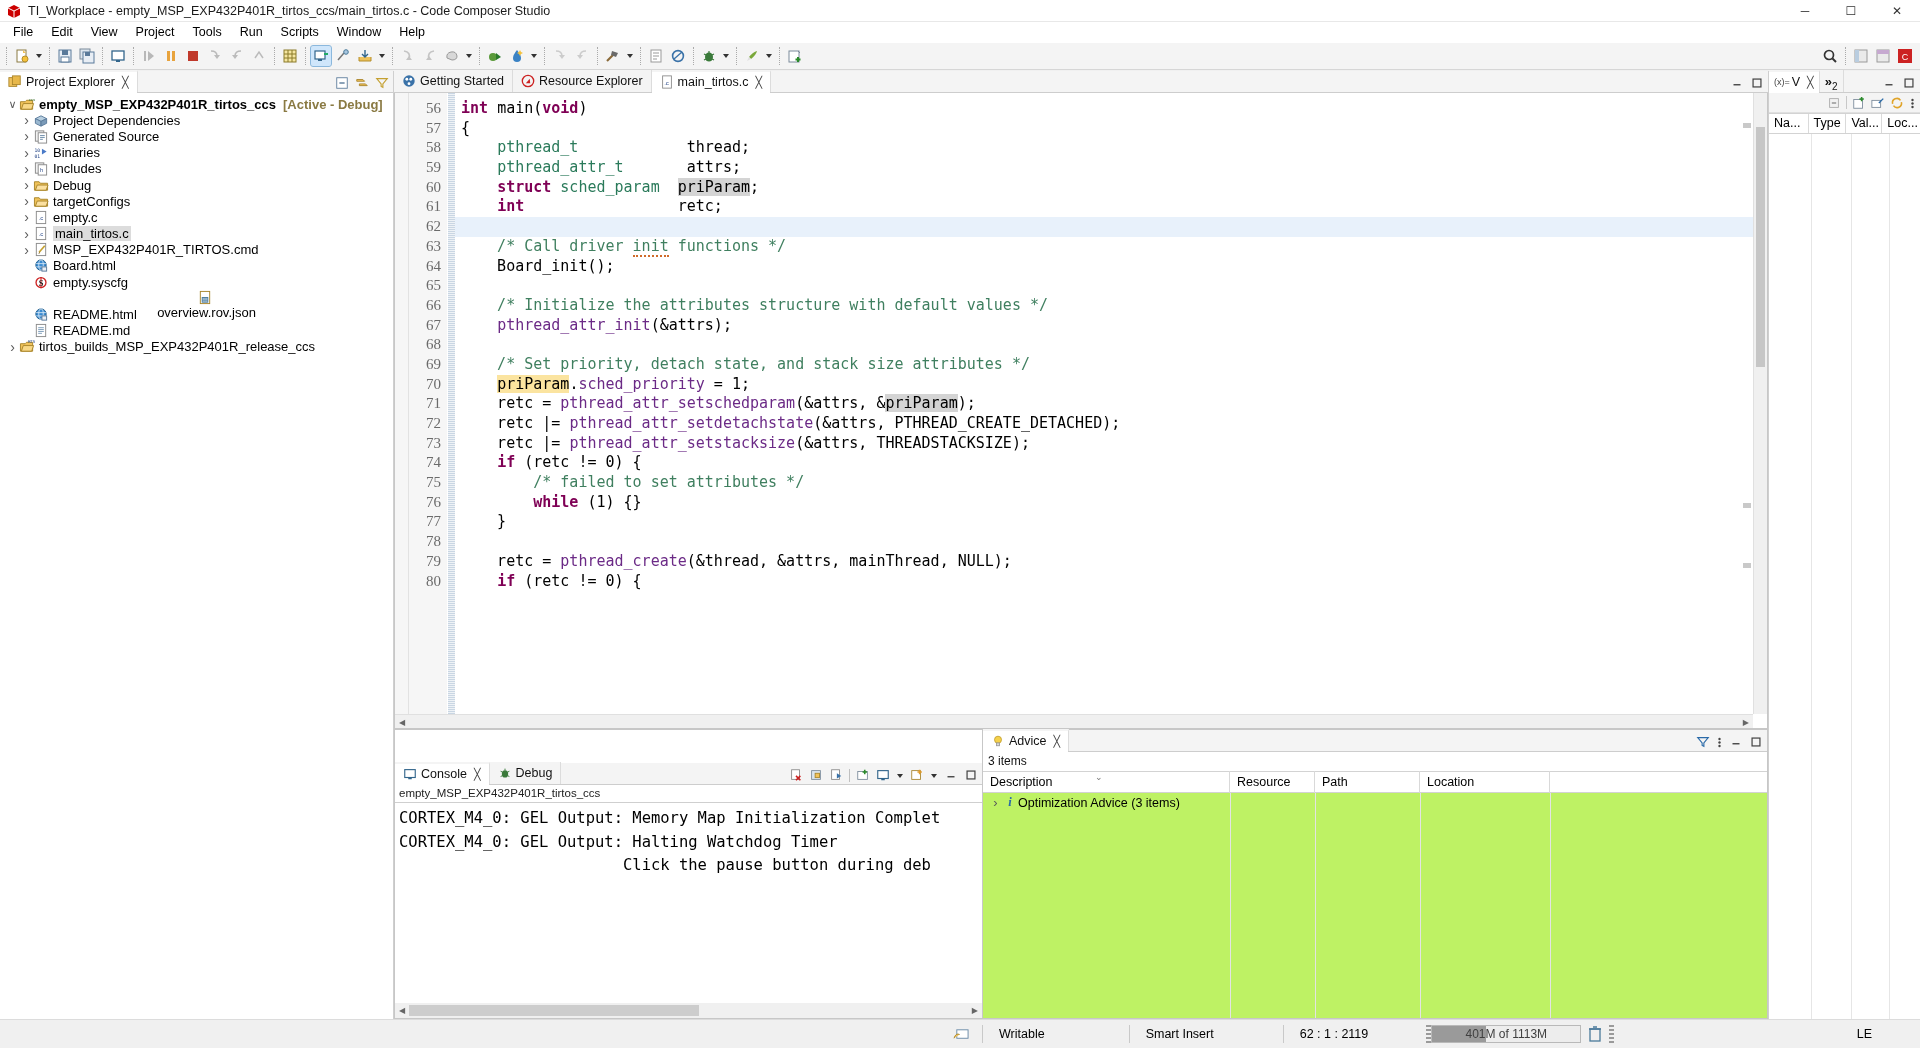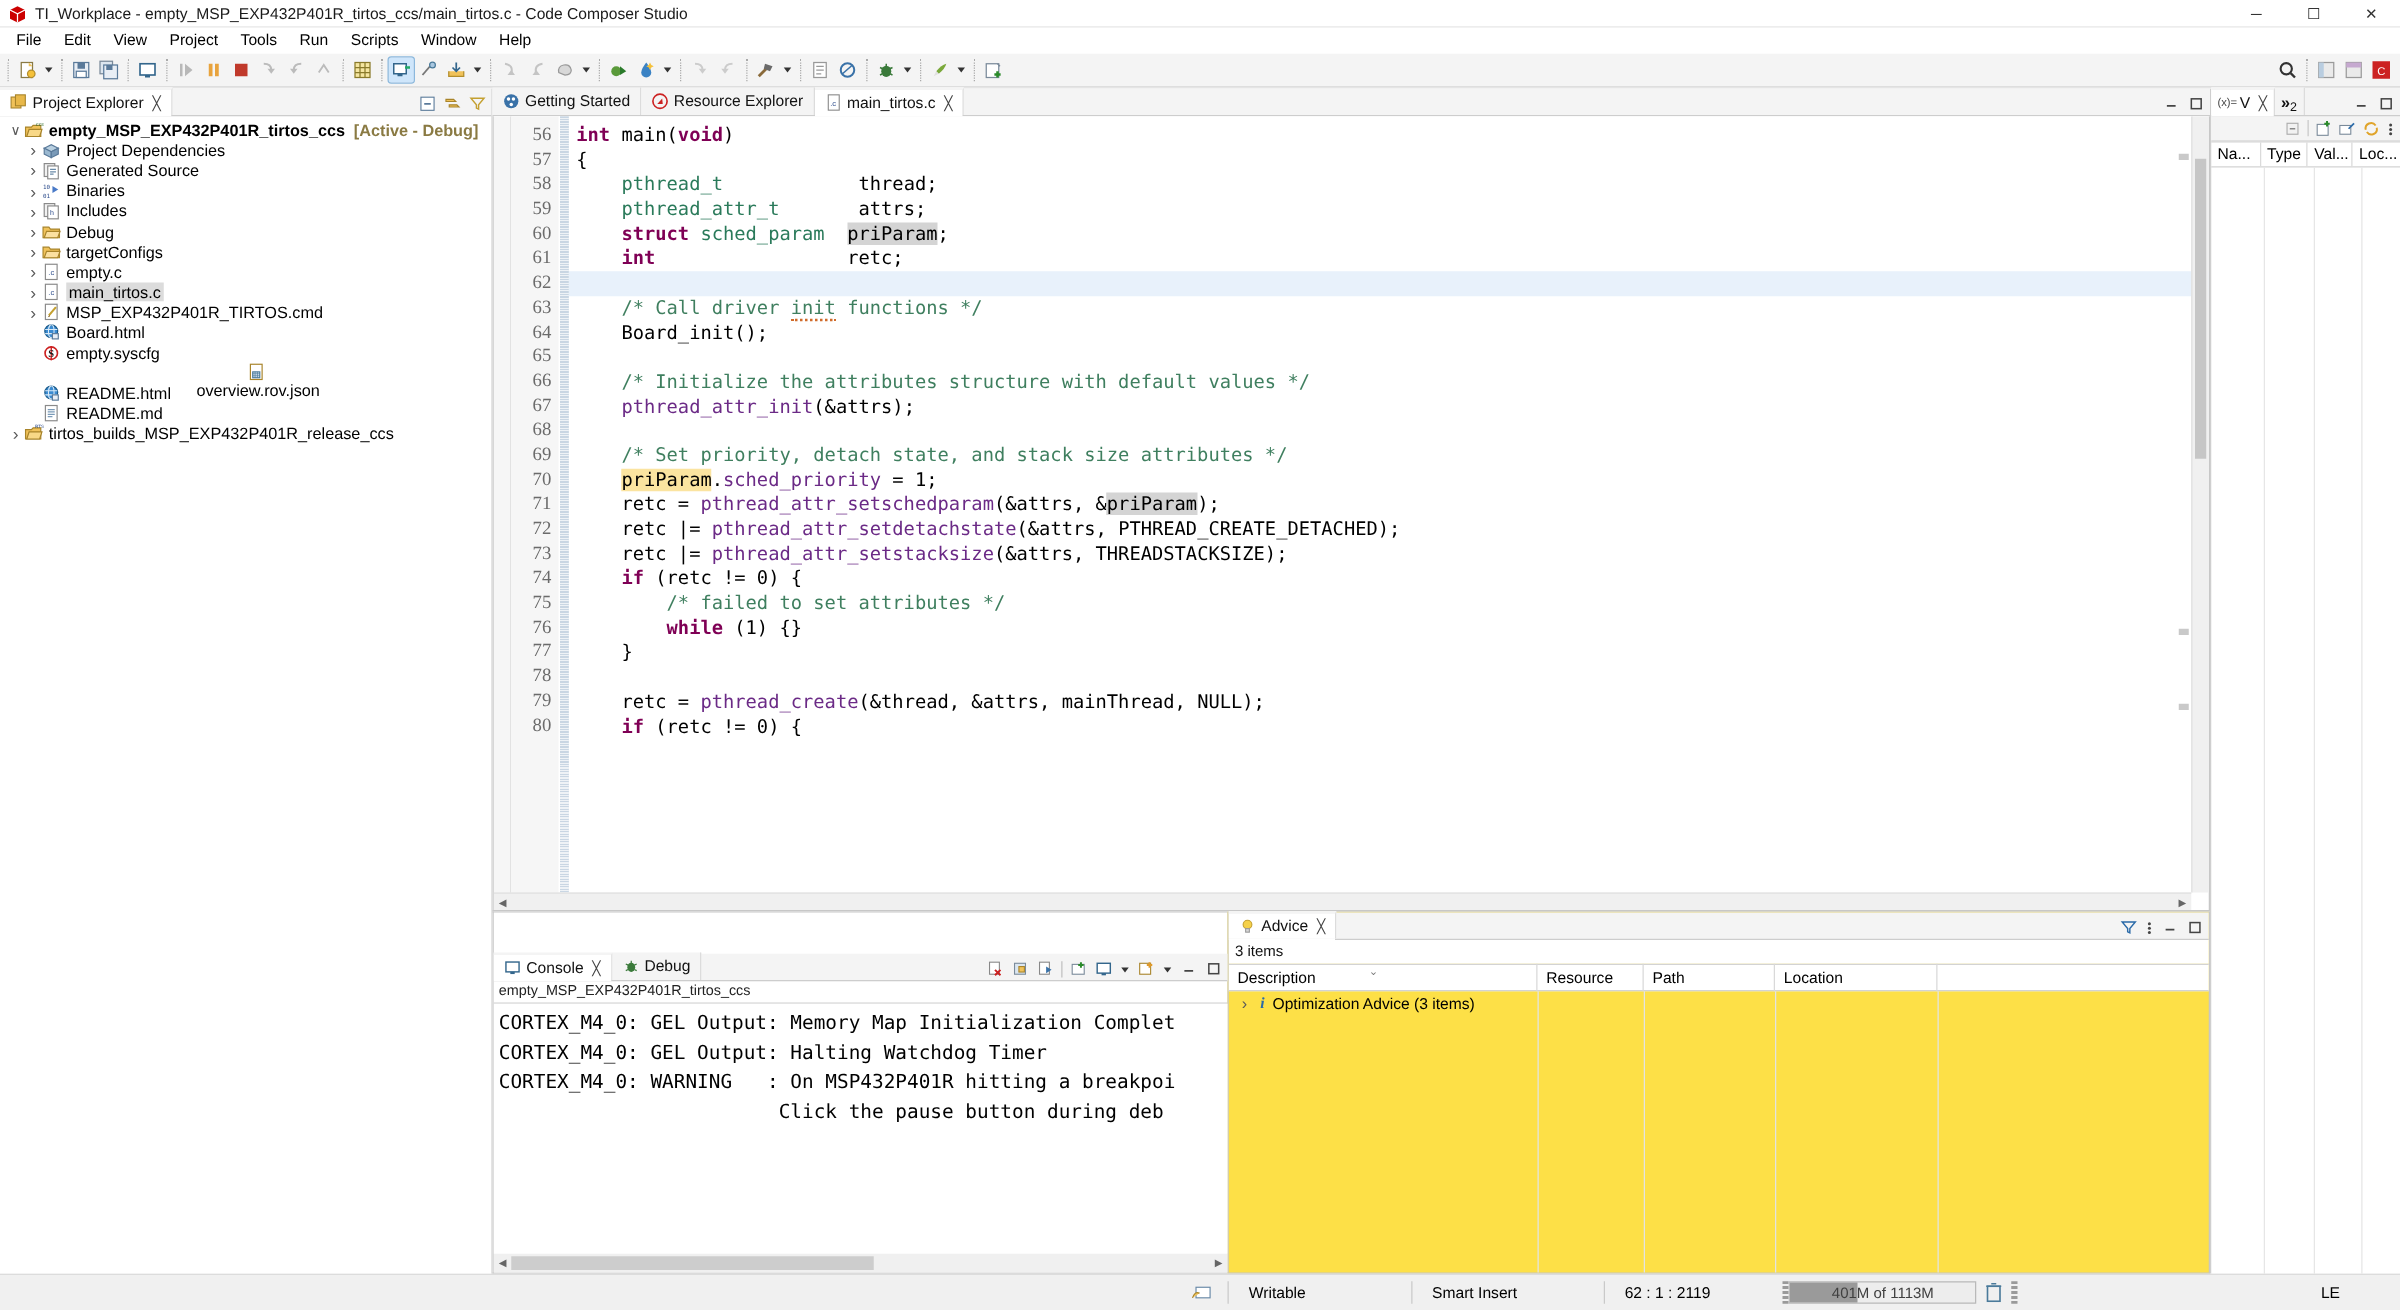--- a/index.html
+++ b/index.html
@@ -103,21 +103,21 @@
   
   #bottom { display:flex; flex:1; min-height:0; }
   #console { width:588px; border:1px solid #c7c7c7; border-right:none; display:flex; flex-direction:column; background:#fff; }
   #console .tabstrip { border-bottom:1px solid #cdcdcd;margin-top:33px; }
   #console-sub { height:18px; font-size:11.5px; color:#222; padding:2px 0 0 4px;
                  border-bottom:1px solid #cfcfcf; background:#fff; }
   #console-body { flex:1; position:relative; overflow:hidden; background:#fff;
                   font-family:"DejaVu Sans Mono", monospace; font-size:15.5px; line-height:23.5px;
                   padding:4px 0 0 4px; white-space:pre; }
   #console-hthumb { position:absolute; left:14px; width:290px; top:2px; bottom:2px; background:#cdcdcd; }
-  #advice { flex:1; border:1px solid #c7c7c7; display:flex; flex-direction:column; background:#fde047; min-width:0; }
+  #advice { flex:1; border:1px solid #c7c7c7; display:flex; flex-direction:column; background:#bef264; min-width:0; }
   #advice-count { height:19px; font-size:12px; padding:2px 0 0 5px; color:#111; background:#fff; }
   .adv-head { height:22px; display:flex; align-items:center; background:#fff;
               border-top:1px solid #d3d3d3; border-bottom:1px solid #d3d3d3; font-size:12.5px; }
   .adv-col { padding:0 7px; border-right:1px solid #d9d9d9; height:22px; display:flex; align-items:center;
              position:relative; }
   .adv-row { height:19px; display:flex; align-items:center; font-size:12.5px; padding-left:6px; }
   .adv-grid { flex:1; position:relative; }
   .adv-vline { position:absolute; top:0; bottom:0; width:1px; background:#e3e3e3; }
   
   #vars { width:152px; border-left:1px solid #cfcfcf; display:flex; flex-direction:column; background:#fff; }
@@ -739,21 +739,21 @@
                 </svg>
             </span>
             <span class="pbtn">
               <svg width="14" height="14" viewBox="0 0 16 16">
                   <rect x="3.5" y="3.5" width="9" height="9" fill="none" stroke="#444" stroke-width="1.4"></rect>
                 </svg>
             </span>
           </div>
         </div>
         <div id="console-sub">empty_MSP_EXP432P401R_tirtos_ccs</div>
-        <div id="console-body"><div>CORTEX_M4_0: GEL Output: Memory Map Initialization Complet</div><div>CORTEX_M4_0: GEL Output: Halting Watchdog Timer</div><div>CORTEX_M4_0: WARNING   : On MSP432P401R hitting a breakpoi</div><div>                        Click the pause button during deb</div></div>
+        <div id="console-body"><div>CORTEX_M4_0: GEL Output: Memory Map Initialization Complet</div><div>CORTEX_M4_0: GEL Output: Halting Watchdog Timer</div><div>                        Click the pause button during deb</div></div>
         <div style="position:relative;height:0;">
           
         </div>
         <div style="position:relative;height:15px;background:#f0f0f0;">
           <span class="sbar-arrow" style="left:4px;top:3px;">◀</span>
           <span class="sbar-arrow" style="right:4px;top:3px;">▶</span>
           <div id="console-hthumb"></div>
         </div>
       </div>
 

